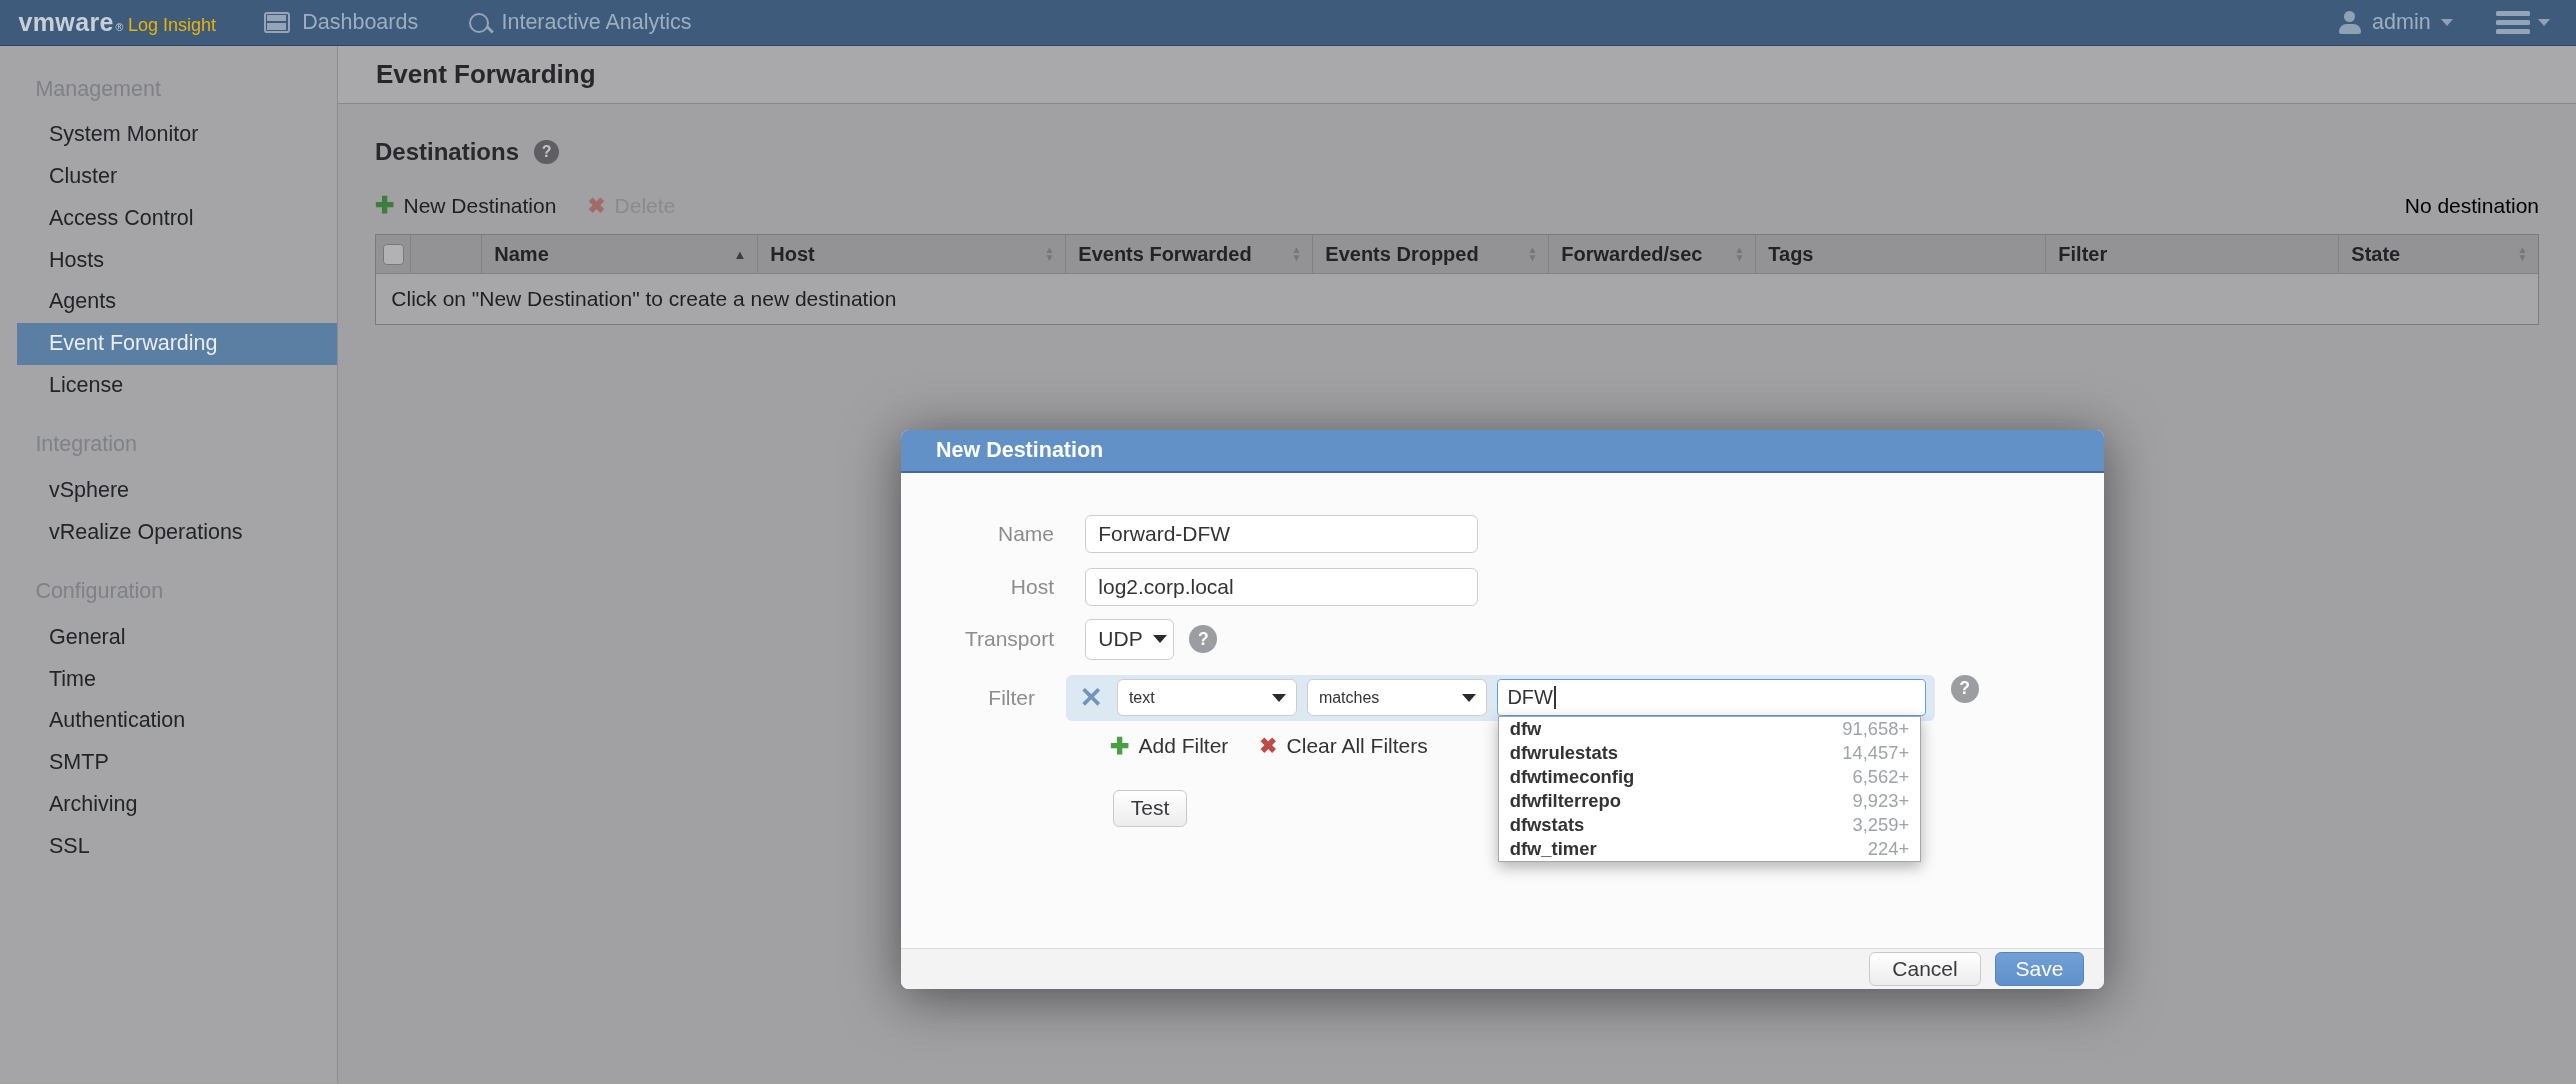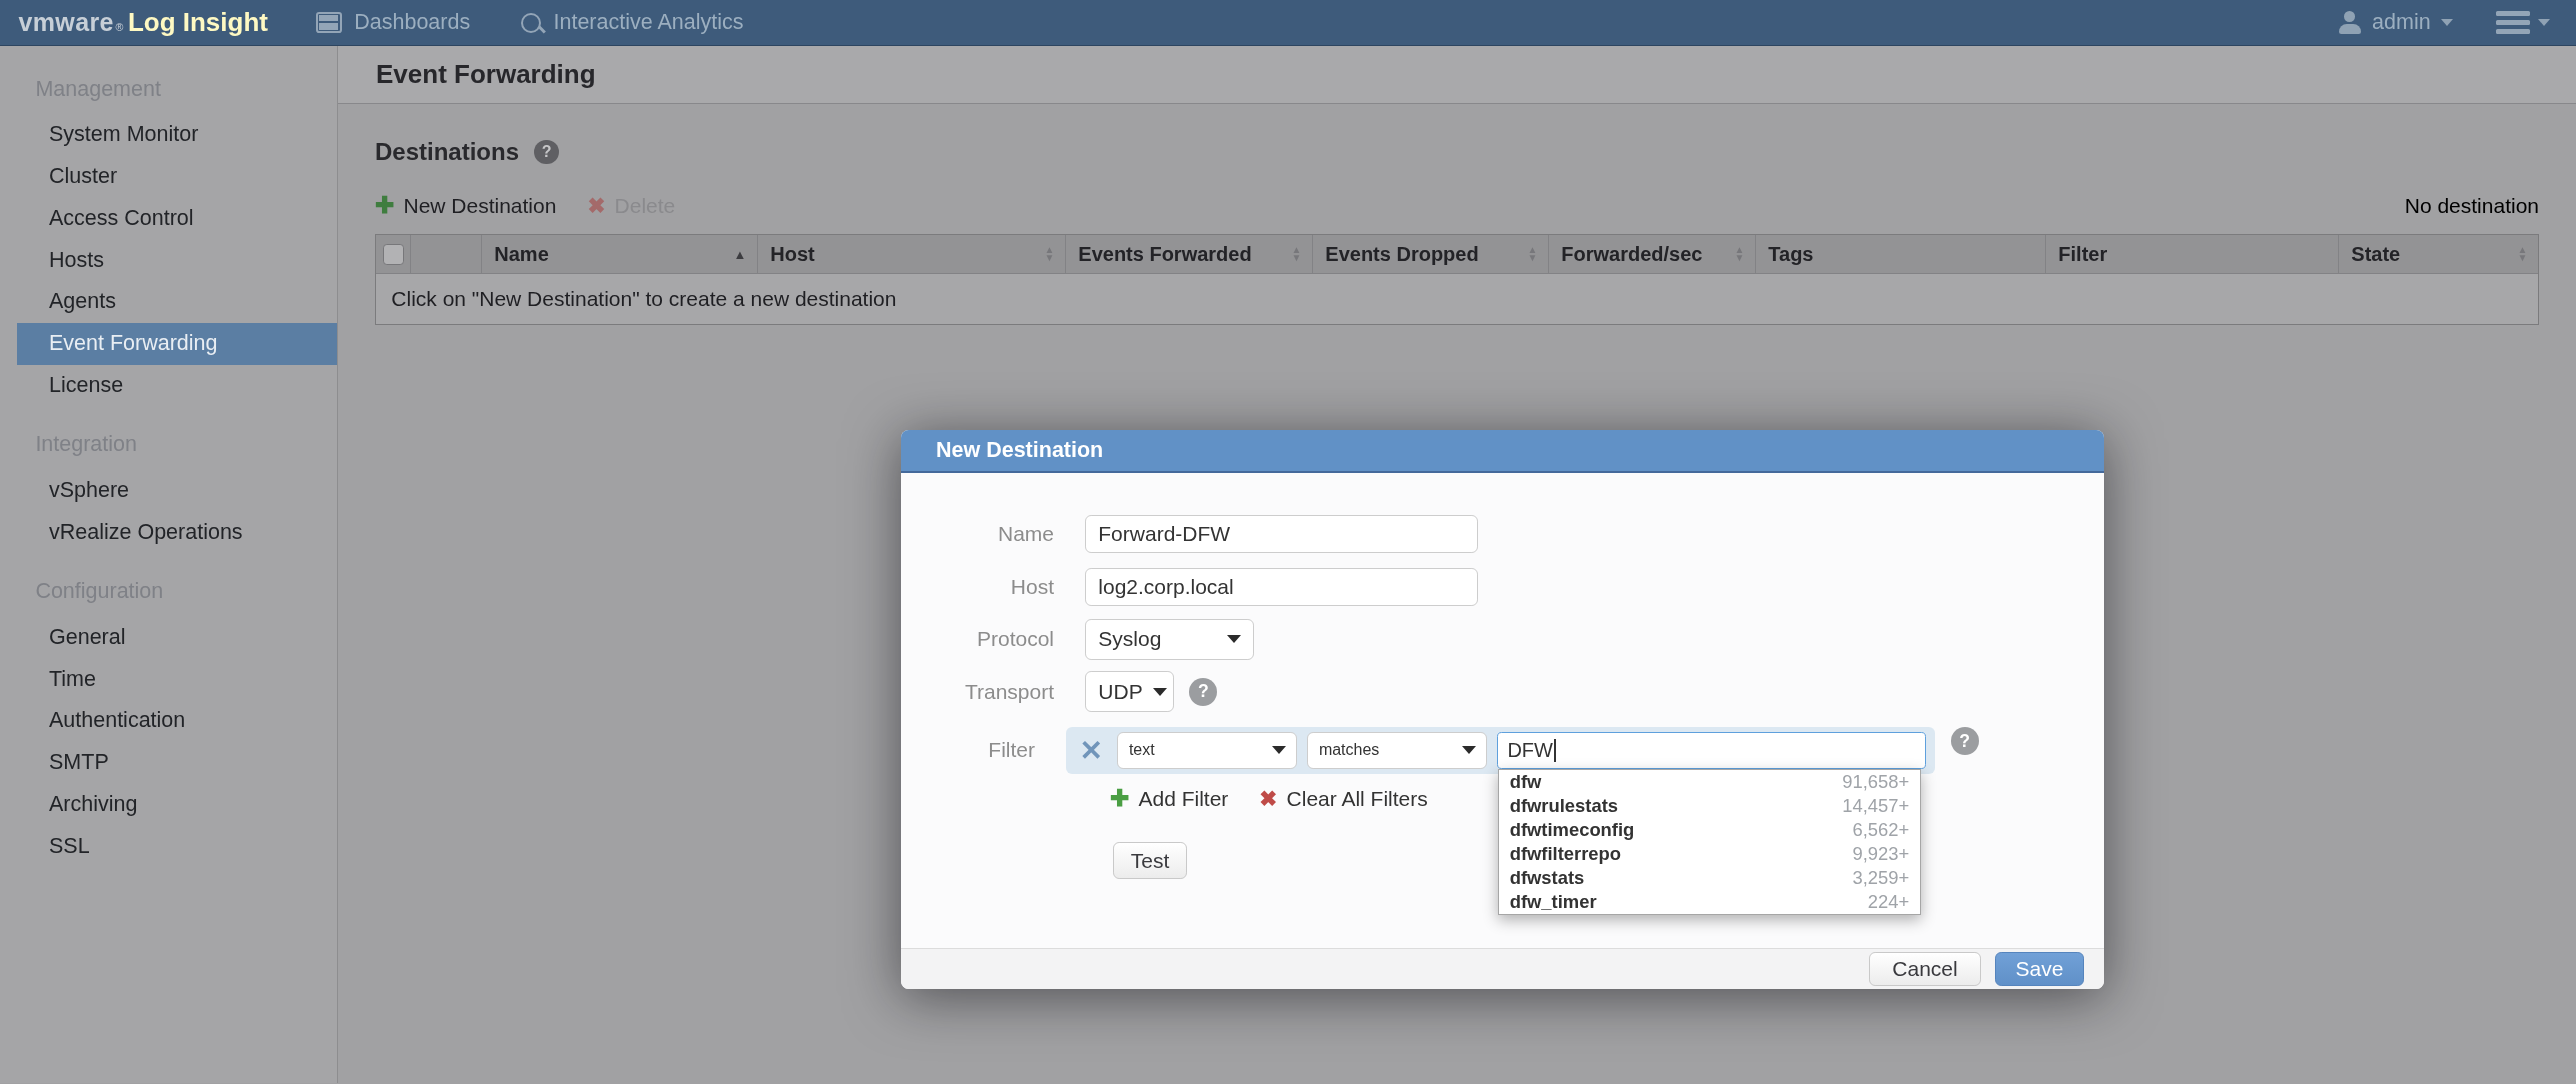--- a/index.html
+++ b/index.html
@@ -5,21 +5,21 @@
   * { margin:0; padding:0; box-sizing:border-box; }
   html,body { width:2576px; height:1085px; overflow:hidden; }
   body { font-family:"Liberation Sans", sans-serif; background:#a1a1a3; position:relative; }
 
   
   .topbar { height:46px; background:#3e5b7b; border-bottom:1.5px solid #2d4560;
             display:flex; align-items:center; }
   .logo { margin-left:18.4px; display:flex; align-items:baseline; cursor:default; }
   .logo .vm { font-size:25px; font-weight:bold; color:#c7cfd7; letter-spacing:0.4px; }
   .logo .reg { font-size:10.7px; color:#c7cfd7; vertical-align:super; margin:0 4.6px 0 1.5px; }
-  .logo .prod { font-size:26px; font-weight:bold; color:#fef9c3; }
+  .logo .prod { font-size:18px; font-weight:normal; color:#eab308; }
   .topnav { display:flex; align-items:center; margin-left:48px; gap:51px; }
   .topnav .navitem { display:flex; align-items:center; gap:12.3px; color:#9cafc0;
                      font-size:21.5px; cursor:pointer; }
   .dash-ico { width:26px; height:21.5px; border:2.3px solid #93a5b7; border-radius:3.1px; position:relative; }
   .dash-ico::before { content:""; position:absolute; left:1.5px; right:1.5px; top:1.5px; height:5.4px; background:#93a5b7; }
   .dash-ico::after  { content:""; position:absolute; left:1.5px; top:9.2px; width:8.4px; bottom:1.5px; background:#93a5b7; }
   .dash-ico .cell2 { position:absolute; right:1.5px; top:9.2px; width:10px; bottom:1.5px; background:#93a5b7; }
   .search-ico { width:20px; height:20px; border:2.3px solid #93a5b7; border-radius:50%; position:relative; }
   .search-ico::after { content:""; position:absolute; width:7.7px; height:3.1px; background:#93a5b7;
                        right:-6.1px; bottom:-0.8px; transform:rotate(45deg); }
@@ -302,27 +302,20 @@
     <div class="frow r-name">
       <div class="flabel">Name</div>
       <input class="txt-input" type="text" value="Forward-DFW" style="">
     </div>
 
     <div class="frow r-host">
       <div class="flabel">Host</div>
       <input class="txt-input" type="text" value="log2.corp.local" style="">
     </div>
 
-    <div class="frow r-proto">
-      <div class="flabel">Protocol</div>
-      <div class="sel sel-proto">
-        <span>Syslog</span>
-        <span class="sel-caret"></span>
-      </div>
-    </div>
 
     <div class="frow r-trans">
       <div class="flabel">Transport</div>
       <div class="sel sel-trans">
         <span>UDP</span>
         <span class="sel-caret"></span>
       </div>
       <div class="help">?</div>
     </div>
 

